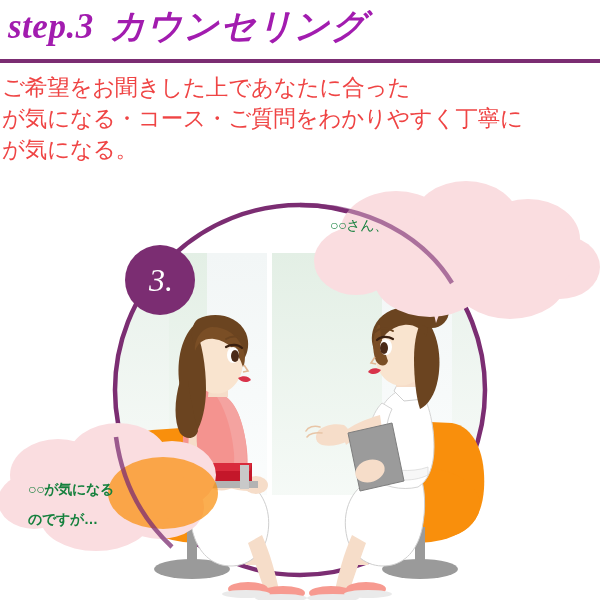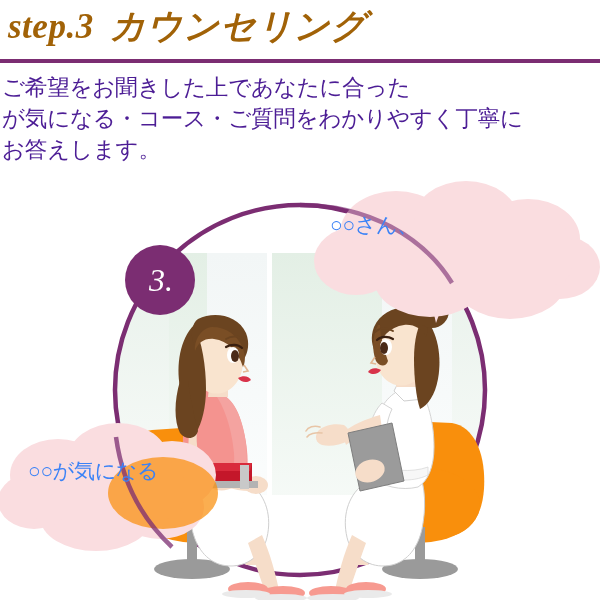--- a/index.html
+++ b/index.html
@@ -24,21 +24,21 @@
   }
   .step-title {
     position: absolute;
     left: 8px;
     top: 2px;
     font-family: "Liberation Serif", "DejaVu Serif", serif;
     font-style: italic;
     font-weight: 700;
     font-size: 35px;
     line-height: 50px;
-    color: #a16207;
+    color: #a21caf;
     white-space: nowrap;
     letter-spacing: 0.5px;
   }
   .step-title .step-label {
     font-family: "Liberation Serif", "DejaVu Serif", serif;
     font-style: italic;
   }
   .step-title .step-heading {
     font-family: "Liberation Serif", "DejaVu Serif", serif;
     font-style: italic;
@@ -53,51 +53,51 @@
     height: 4px;
     background: #7b2d72;
   }
 
   
   .lead-copy {
     position: absolute;
     left: 2px;
     top: 72px;
     width: 596px;
-    color: #4c1d95;
+    color: #ef4444;
     font-size: 22.5px;
     line-height: 31px;
     letter-spacing: -0.2px;
     font-family: "Liberation Sans", "DejaVu Sans", sans-serif;
   }
   .lead-copy .copy-line { display: block; white-space: nowrap; }
 
   
   .illustration {
     position: absolute;
     left: 0;
     top: 175px;
     width: 600px;
     height: 425px;
   }
   .illustration svg { display: block; }
 
   
   .bubble-text {
     position: absolute;
-    color: #3b82f6;
-    font-size: 21px;
+    color: #15803d;
+    font-size: 14px;
     line-height: 30px;
     letter-spacing: -0.3px;
     font-family: "Liberation Sans", "DejaVu Sans", sans-serif;
     white-space: nowrap;
   }
   .bubble-text .bubble-line { display: block; }
   .bubble-right-text { left: 330px; top: 210px; }
-  .bubble-left-text  { left: 28px;  top: 456px; }
+  .bubble-left-text  { left: 28px;  top: 474px; font-weight: bold; }
 
   
   .badge-number {
     position: absolute;
     left: 126px;
     top: 246px;
     width: 68px;
     height: 68px;
     display: flex;
     align-items: center;
@@ -118,21 +118,21 @@
 <div class="header-block">
   <div class="step-title">
     <span class="step-label">step.3</span><span class="step-heading">カウンセリング</span>
   </div>
   <div class="title-rule"></div>
 </div>
 
 <div class="lead-copy">
   <span class="copy-line">ご希望をお聞きした上であなたに合った</span>
   <span class="copy-line">が気になる・コース・ご質問をわかりやすく丁寧に</span>
-  <span class="copy-line">お答えします。</span>
+  <span class="copy-line">が気になる。</span>
 </div>
 
 <div class="illustration">
 <svg width="600" height="425" viewBox="0 0 600 425" xmlns="http://www.w3.org/2000/svg">
 
   <defs>
     <clipPath id="circleClip">
       <circle cx="300" cy="215" r="185"></circle>
     </clipPath>
     <linearGradient id="panelFadeA" x1="0" y1="0" x2="0" y2="1">
@@ -314,13 +314,14 @@
 </div>
 
 <div class="badge-number">3.</div>
 
 <div class="bubble-text bubble-right-text">
   <span class="bubble-line">○○さん、</span>
 </div>
 
 <div class="bubble-text bubble-left-text">
   <span class="bubble-line">○○が気になる</span>
+  <span class="bubble-line">のですが…</span>
 </div>
 
 </body></html>

